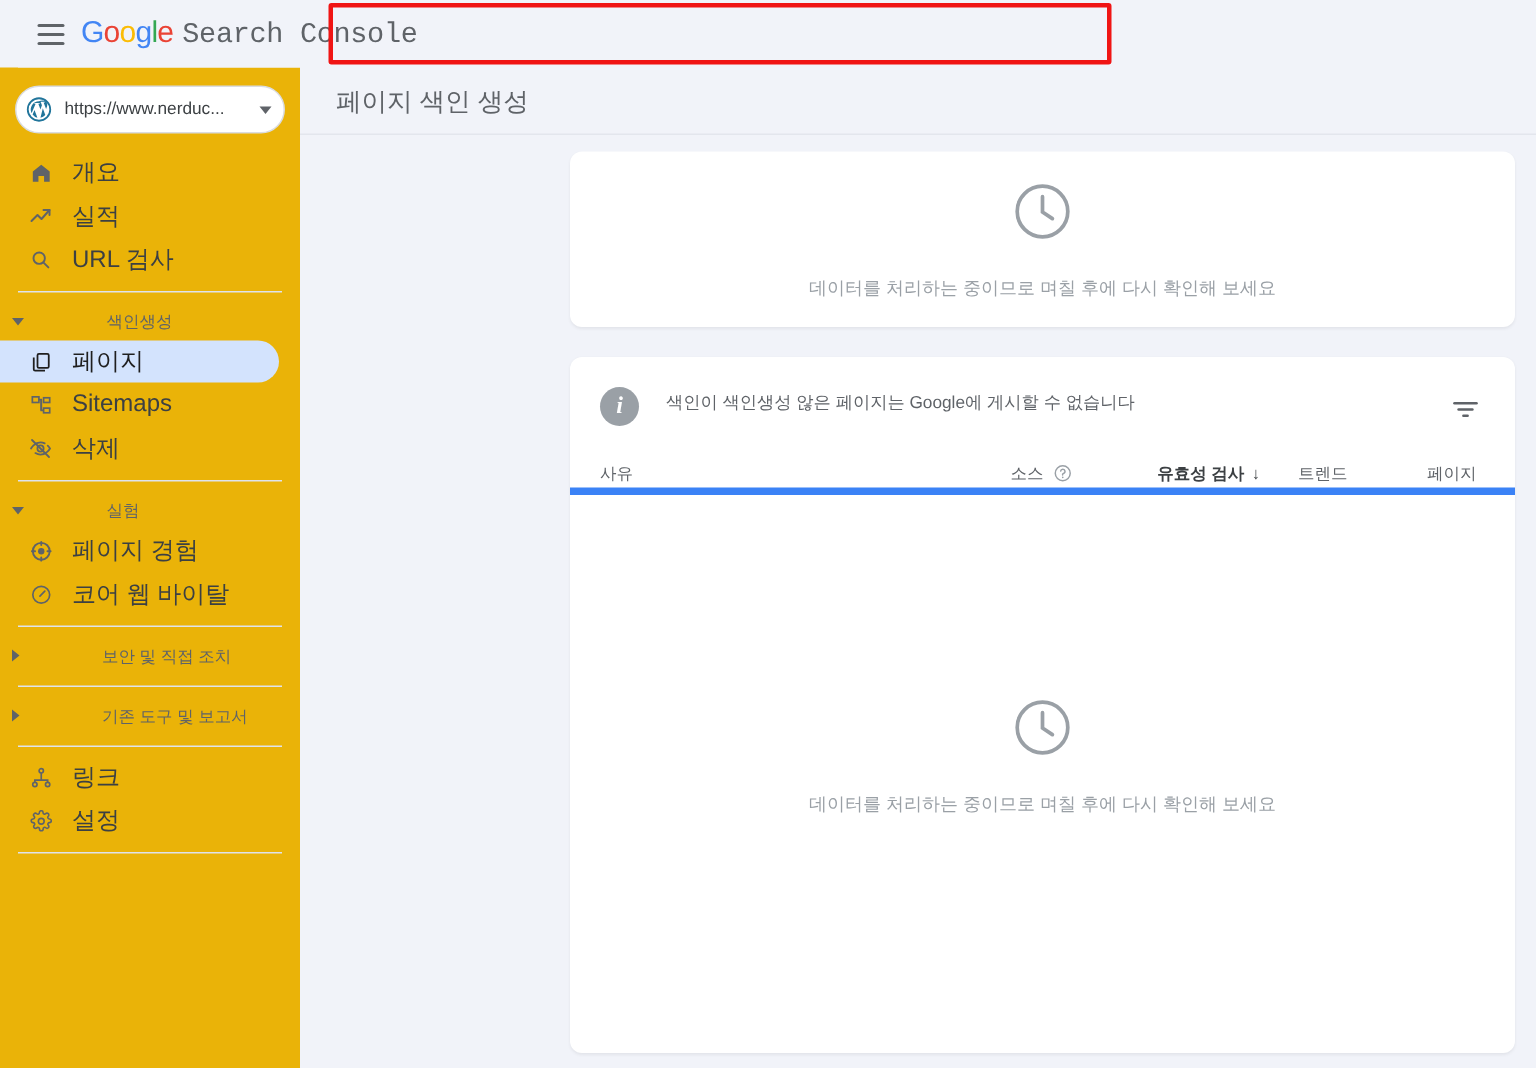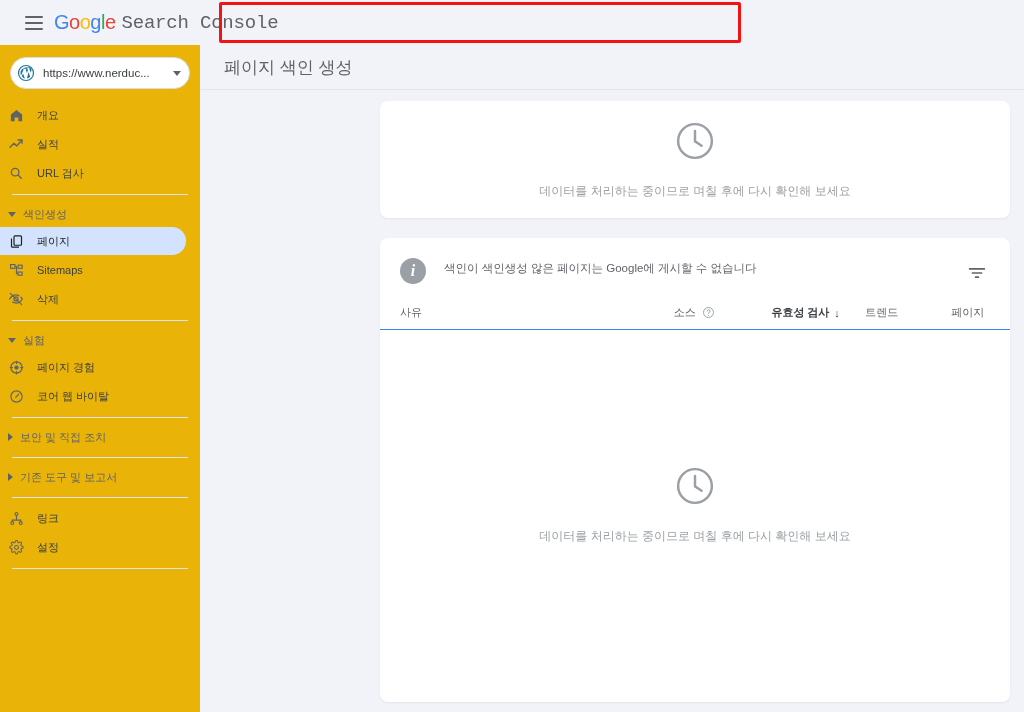--- a/index.html
+++ b/index.html
@@ -151,25 +151,25 @@
     border-right: 4px solid transparent;
     border-top: 5px solid #5f6368;
     margin-left: 6px;
     flex: 0 0 auto;
   }
 
   .nav-item {
     height: 28px;
     display: flex;
     align-items: center;
-    padding-left: 7px;
+    padding-left: 18px;
     margin: 0 14px 0 0;
     border-radius: 0 14px 14px 0;
     cursor: pointer;
-    font-size: 11px;
+    font-size: 16px;
     color: #3c4043;
   }
   .nav-item .nav-ico {
     width: 18px; height: 18px;
     flex: 0 0 auto;
     margin-right: 12px;
     display: flex; align-items: center; justify-content: center;
   }
   .nav-item.active {
     background: #d3e3fd;
@@ -179,20 +179,21 @@
   .nav-item + .nav-item { margin-top: 1px; }
 
   .nav-group-header {
     height: 26px;
     display: flex;
     align-items: center;
     padding-left: 8px;
     font-size: 11px;
     color: #5f6368;
     cursor: pointer;
+    gap: 48px;
   }
   .tri {
     width: 0; height: 0;
     margin-right: 7px;
     flex: 0 0 auto;
   }
   .tri.open {
     border-left: 4px solid transparent;
     border-right: 4px solid transparent;
     border-top: 5px solid #5f6368;
@@ -295,25 +296,24 @@
   }
   .filter-btn {
     width: 22px; height: 22px;
     cursor: pointer;
     flex: 0 0 auto;
     margin-top: 6px;
   }
 
   .table-head {
     display: flex;
-    align-items: flex-end;
+    align-items: flex-start;
     padding: 24px 0 0 20px;
-    border-bottom: 1px solid #3b82f6;
+    border-bottom: 5px solid #3b82f6;
     height: 46px;
-    font-family: Liberation Serif, serif;
   }
   .th {
     font-size: 11px;
     color: #5f6368;
     white-space: nowrap;
     display: flex;
     align-items: center;
     padding-bottom: 9px;
   }
   .th-reason  { width: 280px; }

